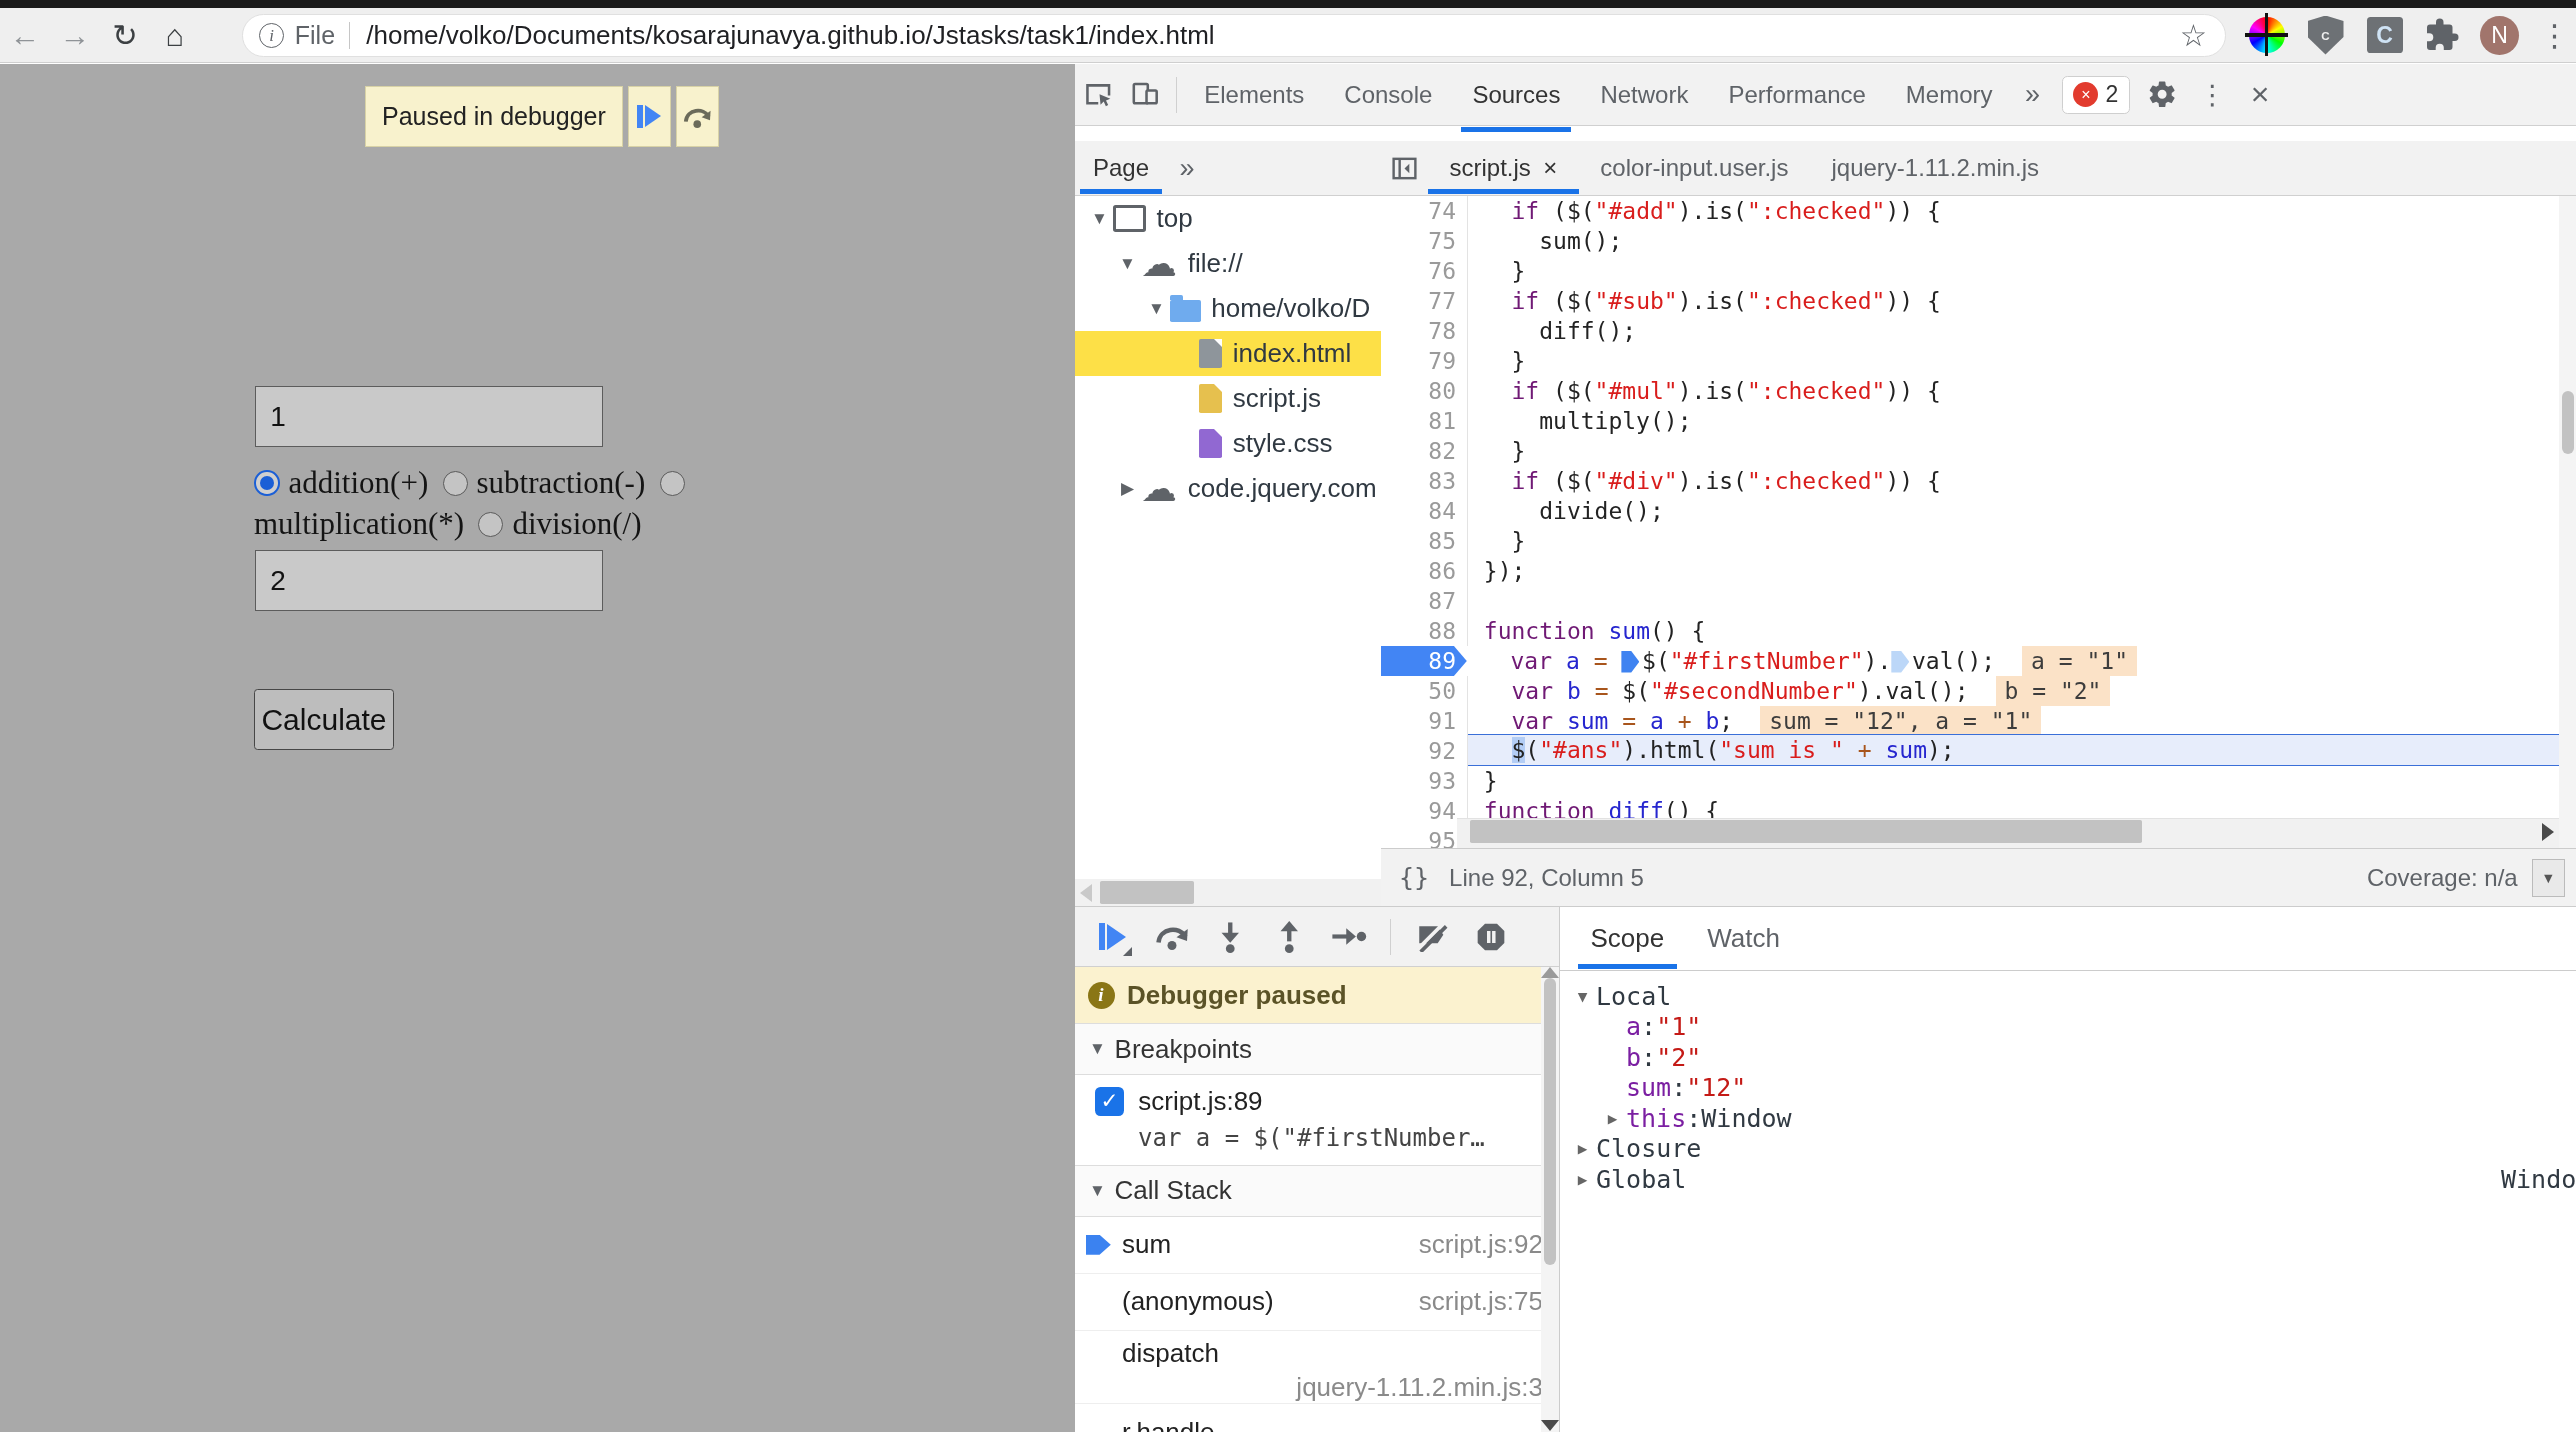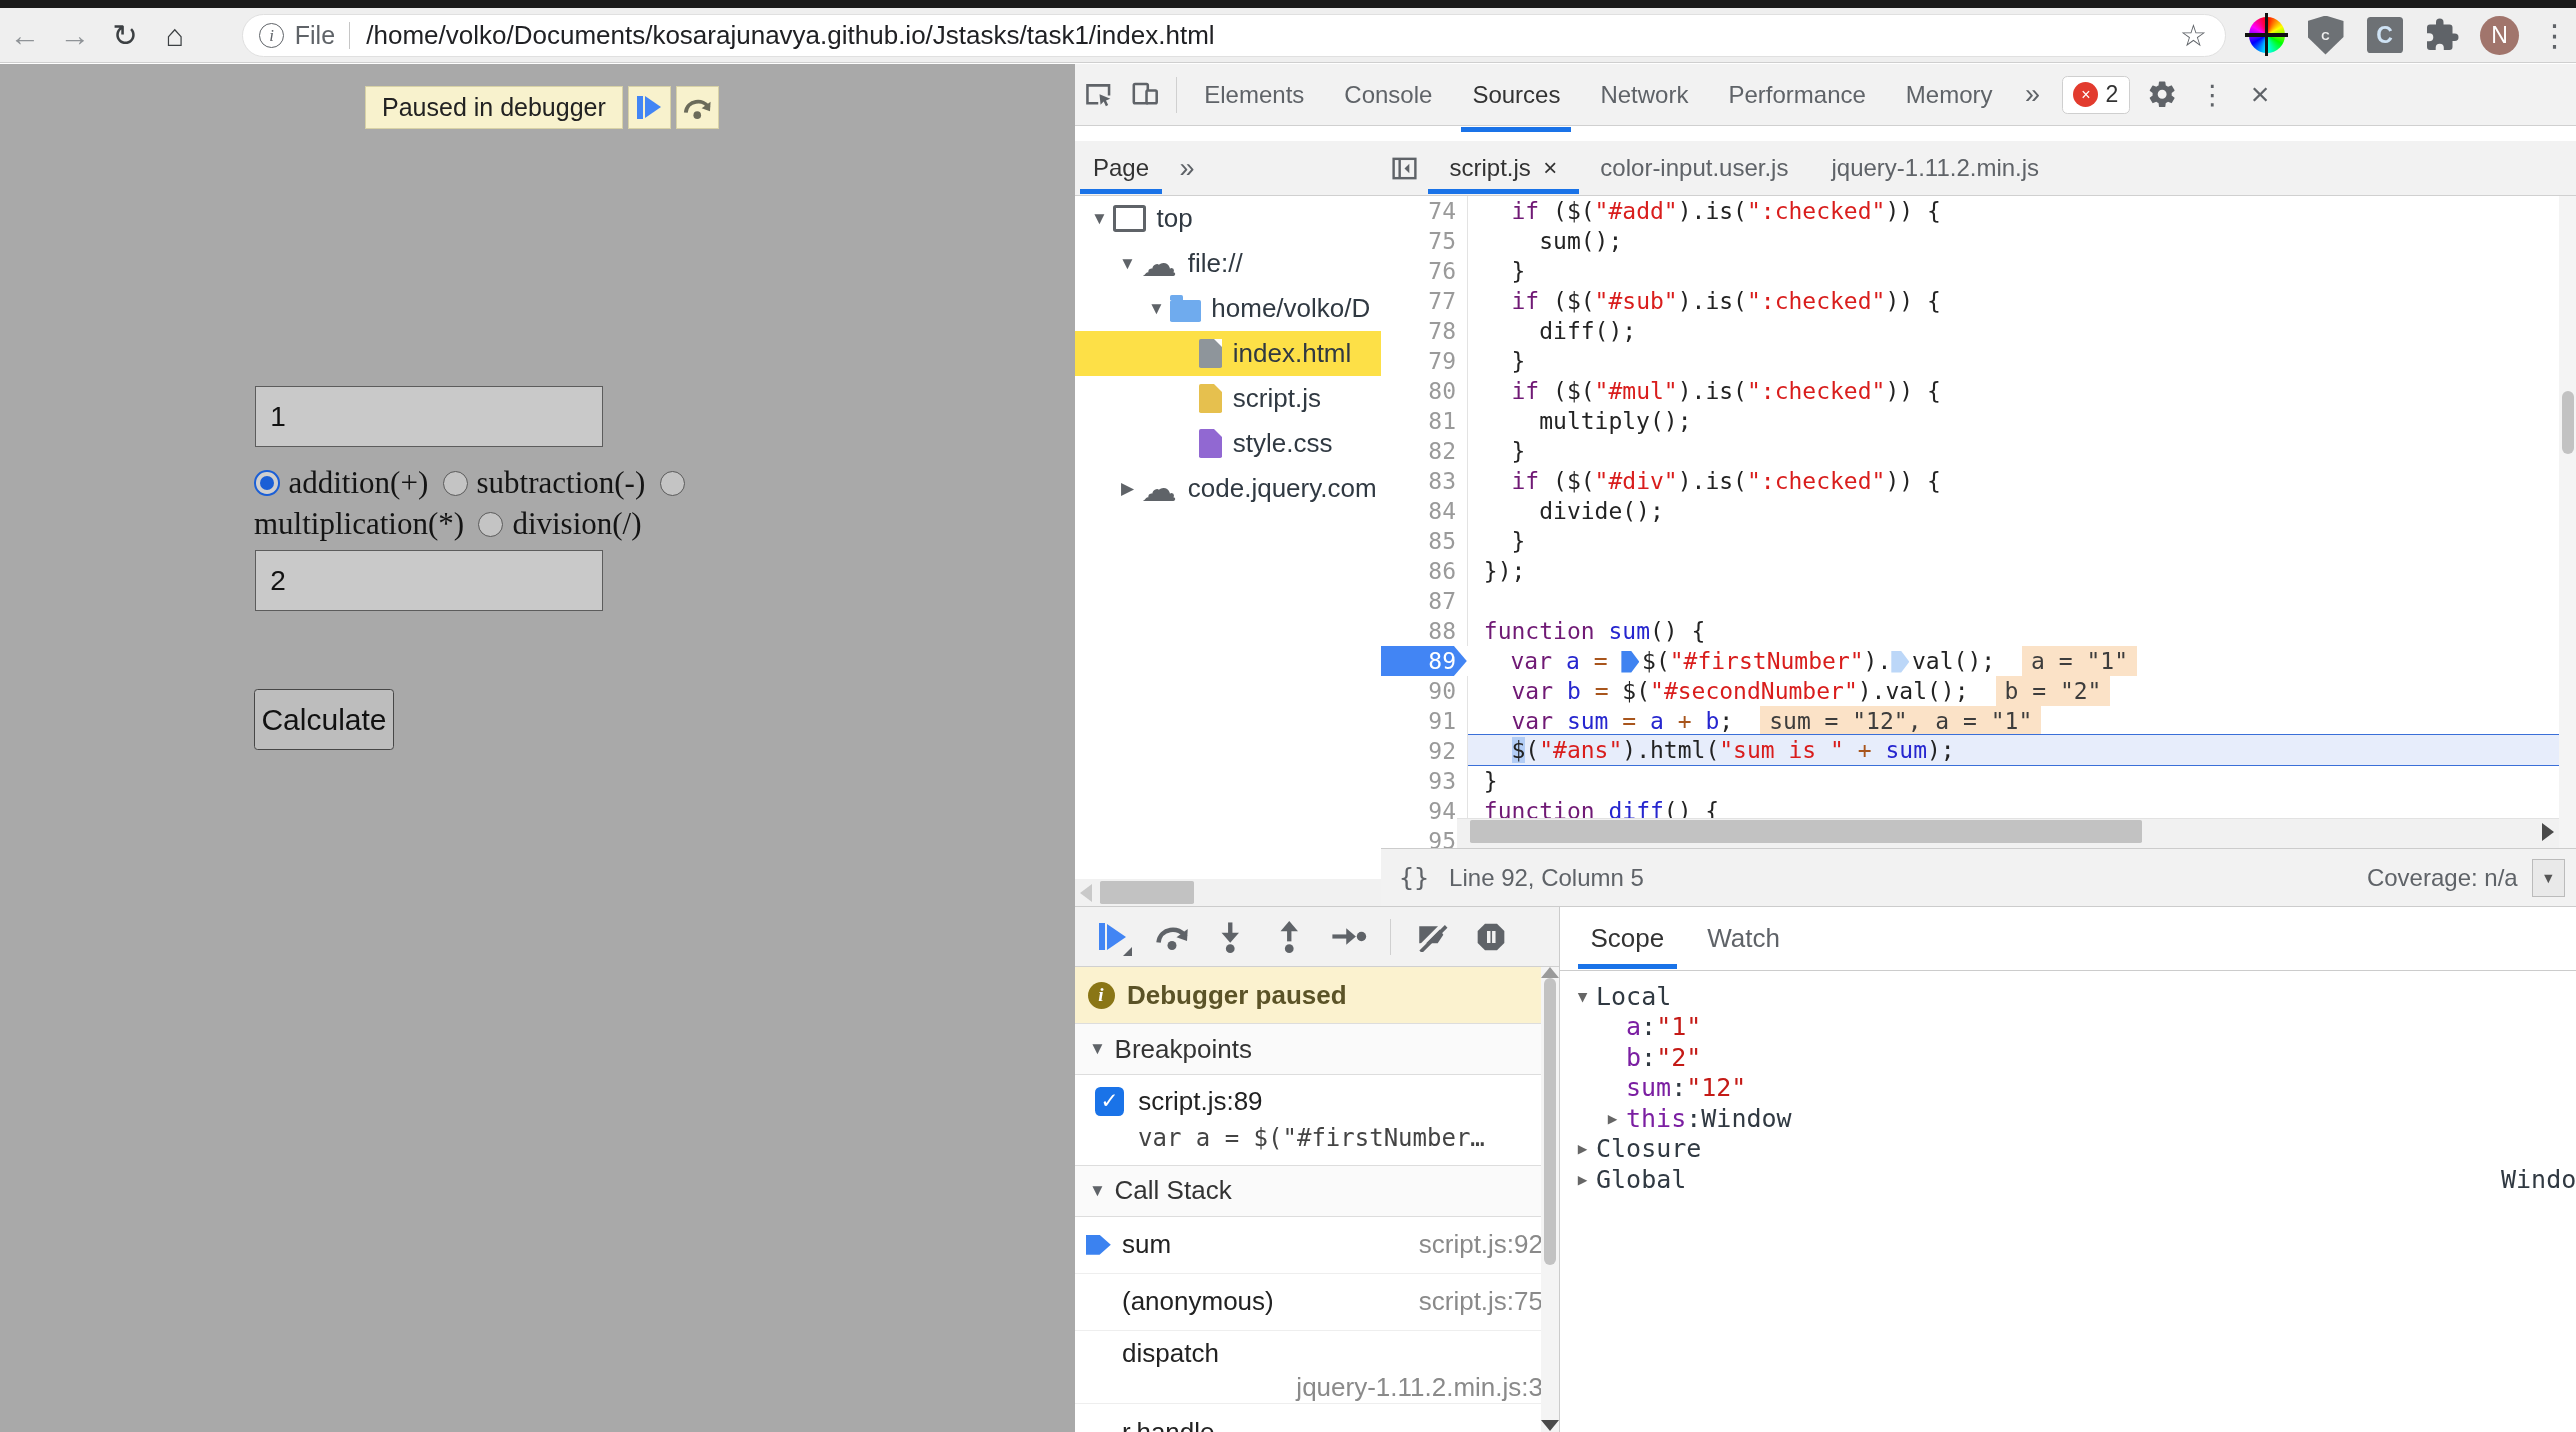--- a/index.html
+++ b/index.html
@@ -22,21 +22,21 @@
   .wheel::before,.wheel::after{content:"";position:absolute;background:#111;}
   .wheel::before{left:16px;top:-3.6px;width:3.6px;height:43px;}
   .wheel::after{top:16px;left:-3.6px;height:3.6px;width:43px;}
   .shield{width:36px;height:39px;background:#6d7175;clip-path:polygon(50% 0,100% 14%,100% 55%,50% 100%,0 55%,0 14%);display:flex;align-items:center;justify-content:center;color:#efefef;font-size:11.6px;font-weight:bold;}
   .cbox{width:36px;height:36px;background:#6d7175;border-radius:3.6px;color:#cfe3f5;font-size:23px;font-weight:bold;display:flex;align-items:center;justify-content:center;}
   .avatar{width:39px;height:39px;border-radius:50%;background:#a1756c;color:#fff;font-size:23px;display:flex;align-items:center;justify-content:center;}
   .dots3{font-size:30.5px;color:#5f6368;}
 
   
   #webpage{position:absolute;left:0;top:64px;width:1074px;height:1369px;background:#a9a9a9;overflow:hidden;}
-  #paused-banner{position:absolute;left:365px;top:21.5px;height:43px;display:flex;gap:5px;}
+  #paused-banner{position:absolute;left:365px;top:21.5px;height:61px;display:flex;gap:5px;}
   #paused-banner .seg{background:#f8f2cd;border:0.9px solid #d8d2a6;display:flex;align-items:center;justify-content:center;}
   #paused-banner .txt{padding:0 16px;font-size:25px;color:#222;}
   #paused-banner .btn{width:41px;}
   .resume-glyph{display:flex;align-items:center;}
   .resume-glyph .bar{width:5.4px;height:23px;background:#4285f4;margin-right:2.7px;}
   .resume-glyph .tri{width:0;height:0;border-left:16px solid #4285f4;border-top:11.6px solid transparent;border-bottom:11.6px solid transparent;}
   .input-box{position:absolute;left:255px;width:332px;height:59px;background:#c9c9c9;border:1.8px solid #5c5c5c;font-size:28px;color:#111;padding-left:14.3px;display:flex;align-items:center;font-family:"Liberation Sans",sans-serif;}
   #radio-block{position:absolute;left:254px;top:398px;width:488px;font-family:"Liberation Serif",serif;font-size:31px;color:#141414;line-height:41px;}
   .radio{display:inline-block;width:23px;height:23px;border:1.8px solid #5a5a5a;border-radius:50%;background:#c4c4c4;vertical-align:-2.7px;margin-right:9px;position:relative;}
   .radio.checked{border:2.7px solid #1b5fd6;width:21.5px;height:21.5px;background:#cfcfcf;}
@@ -316,21 +316,21 @@
         <div class="cline"><span class="gut">80</span><span class="ctext"><span class="t-p">  </span><span class="t-k">if</span><span class="t-p"> ($(</span><span class="t-s">"#mul"</span><span class="t-p">).is(</span><span class="t-s">":checked"</span><span class="t-p">)) {</span></span></div>
         <div class="cline"><span class="gut">81</span><span class="ctext"><span class="t-p">    multiply();</span></span></div>
         <div class="cline"><span class="gut">82</span><span class="ctext"><span class="t-p">  }</span></span></div>
         <div class="cline"><span class="gut">83</span><span class="ctext"><span class="t-p">  </span><span class="t-k">if</span><span class="t-p"> ($(</span><span class="t-s">"#div"</span><span class="t-p">).is(</span><span class="t-s">":checked"</span><span class="t-p">)) {</span></span></div>
         <div class="cline"><span class="gut">84</span><span class="ctext"><span class="t-p">    divide();</span></span></div>
         <div class="cline"><span class="gut">85</span><span class="ctext"><span class="t-p">  }</span></span></div>
         <div class="cline"><span class="gut">86</span><span class="ctext"><span class="t-p">});</span></span></div>
         <div class="cline"><span class="gut">87</span><span class="ctext"></span></div>
         <div class="cline"><span class="gut">88</span><span class="ctext"><span class="t-k">function</span><span class="t-p"> </span><span class="t-v">sum</span><span class="t-p">() {</span></span></div>
         <div class="cline"><span class="gut bp">89</span><span class="ctext"><span class="t-p">  </span><span class="t-k">var</span><span class="t-p"> </span><span class="t-v">a</span><span class="t-p"> </span><span class="t-o">=</span><span class="t-p"> </span><span class="mk"></span><span class="t-p">$(</span><span class="t-s">"#firstNumber"</span><span class="t-p">).</span><span class="mk outline"></span><span class="t-p">val();</span><span class="badge">a = "1"</span></span></div>
-        <div class="cline"><span class="gut">90</span><span class="ctext"><span class="t-p">  </span><span class="t-k">var</span><span class="t-p"> </span><span class="t-v">b</span><span class="t-p"> </span><span class="t-o">=</span><span class="t-p"> $(</span><span class="t-s">"#secondNumber"</span><span class="t-p">).val();</span><span class="badge">b = "2"</span></span></div>
+        <div class="cline"><span class="gut">50</span><span class="ctext"><span class="t-p">  </span><span class="t-k">var</span><span class="t-p"> </span><span class="t-v">b</span><span class="t-p"> </span><span class="t-o">=</span><span class="t-p"> $(</span><span class="t-s">"#secondNumber"</span><span class="t-p">).val();</span><span class="badge">b = "2"</span></span></div>
         <div class="cline"><span class="gut">91</span><span class="ctext"><span class="t-p">  </span><span class="t-k">var</span><span class="t-p"> </span><span class="t-v">sum</span><span class="t-p"> </span><span class="t-o">=</span><span class="t-p"> </span><span class="t-v">a</span><span class="t-p"> </span><span class="t-o">+</span><span class="t-p"> </span><span class="t-v">b</span><span class="t-p">;</span><span class="badge">sum = "12", a = "1"</span></span></div>
         <div class="cline cur"><span class="gut">92</span><span class="ctext"><span class="t-p">  </span><span class="t-x">$</span><span class="t-p">(</span><span class="t-s">"#ans"</span><span class="t-p">).html(</span><span class="t-s">"sum is "</span><span class="t-p"> </span><span class="t-o">+</span><span class="t-p"> </span><span class="t-v">sum</span><span class="t-p">);</span></span></div>
         <div class="cline"><span class="gut">93</span><span class="ctext"><span class="t-p">}</span></span></div>
         <div class="cline"><span class="gut">94</span><span class="ctext"><span class="t-k">function</span><span class="t-p"> </span><span class="t-v">diff</span><span class="t-p">() {</span></span></div>
         <div class="cline"><span class="gut">95</span><span class="ctext"></span></div>
       </div>
     <div id="code-hscroll" class="hscroll">
       <span class="hs-thumb" style="left:12.5px;width:672px"></span>
       <span class="arr right"></span>
     </div>

